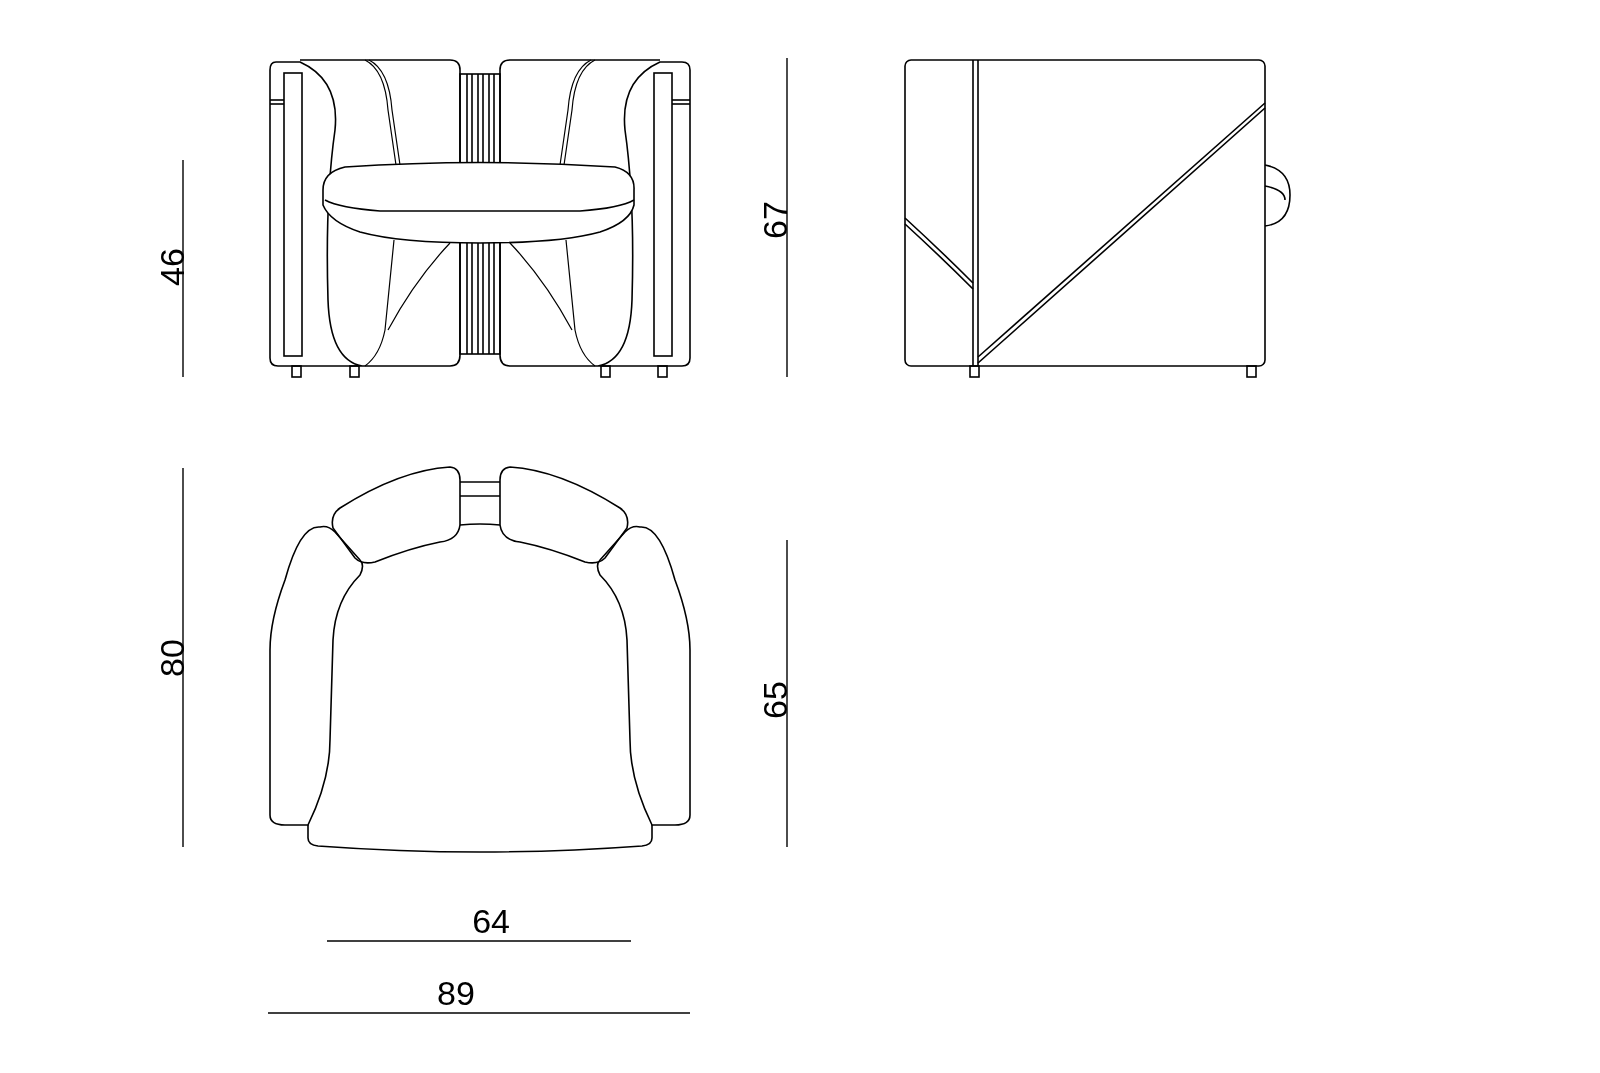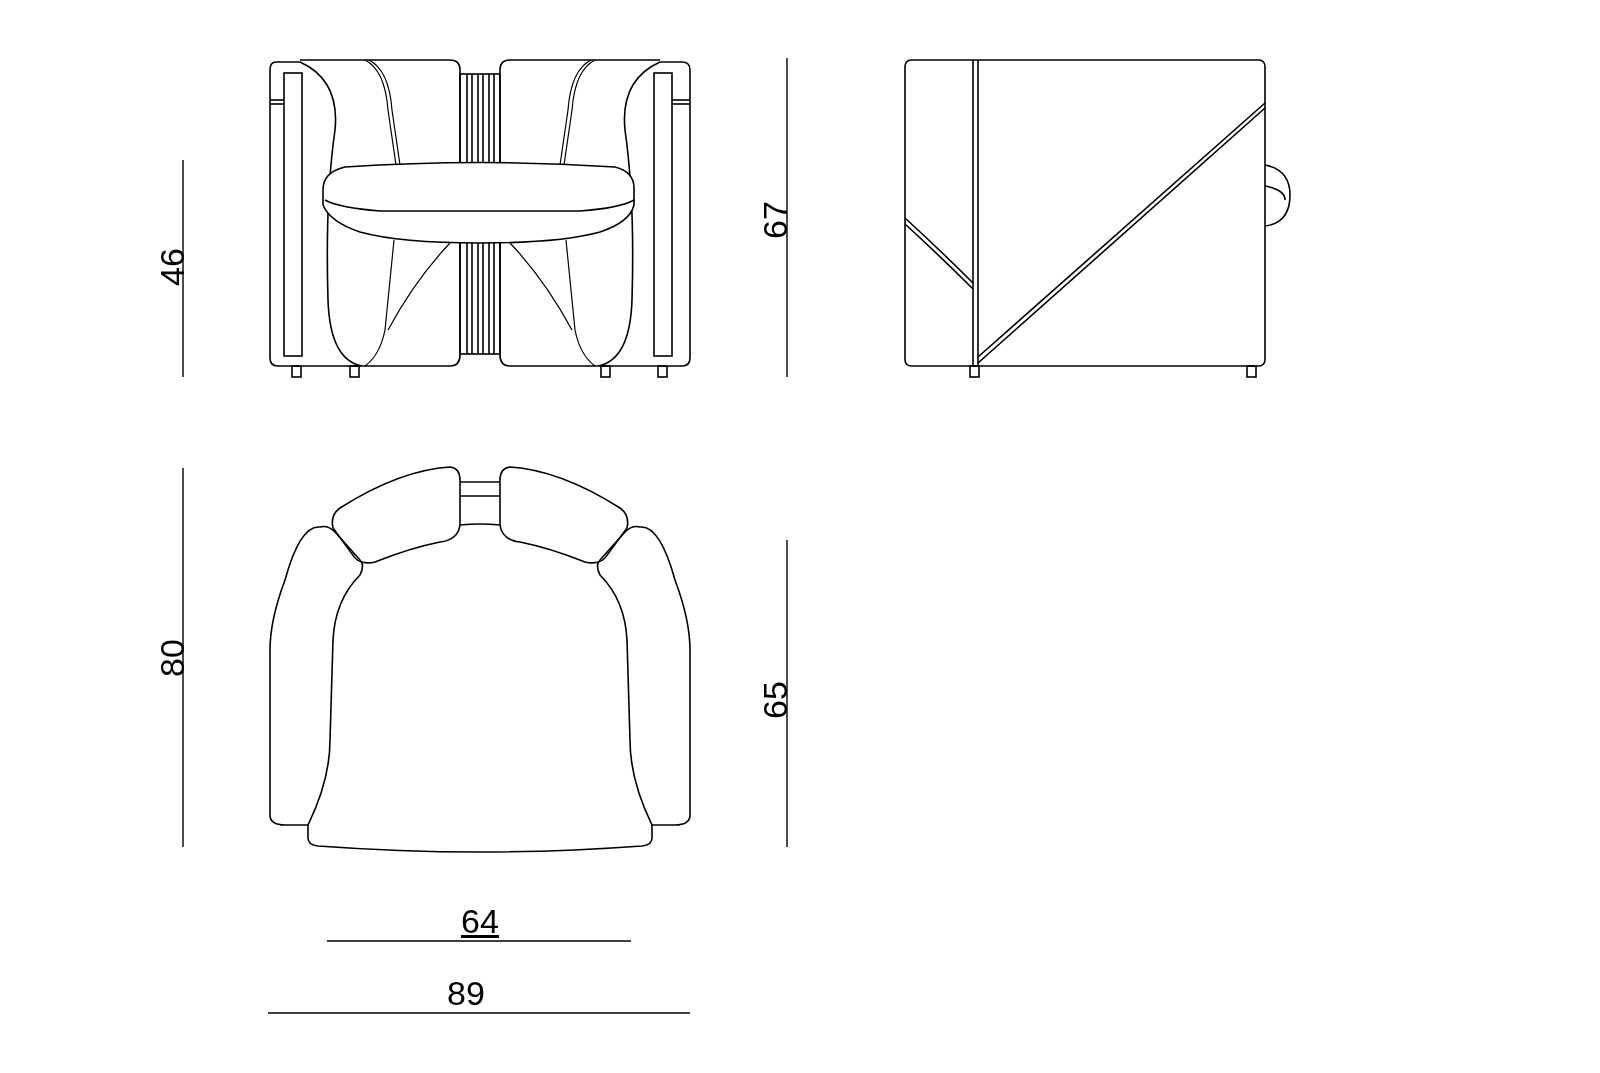--- a/index.html
+++ b/index.html
@@ -93,14 +93,14 @@
     <path d="M460 525 Q480 523 500 525"></path>
 
     <path d="M308 825 L308 838 Q308 845 318 846 Q400 852 480 852 Q560 852 642 846 Q652 845 652 838 L652 825"></path>
   </g>
 </svg>
 
 <div class="dim rot" style="left:142px;top:250px;width:60px;text-align:center;">46</div>
 <div class="dim rot" style="left:745px;top:203px;width:60px;text-align:center;">67</div>
 <div class="dim rot" style="left:142px;top:641px;width:60px;text-align:center;">80</div>
 <div class="dim rot" style="left:745px;top:683px;width:60px;text-align:center;">65</div>
-<div class="dim" style="left:450px;top:904px;width:60px;text-align:center;text-decoration:underline;">64</div>
-<div class="dim" style="left:436px;top:976px;width:60px;text-align:center;">89</div>
+<div class="dim" style="left:450px;top:904px;width:60px;text-align:right;">64</div>
+<div class="dim" style="left:426px;top:976px;width:60px;text-align:center;">89</div>
 
 </body></html>

